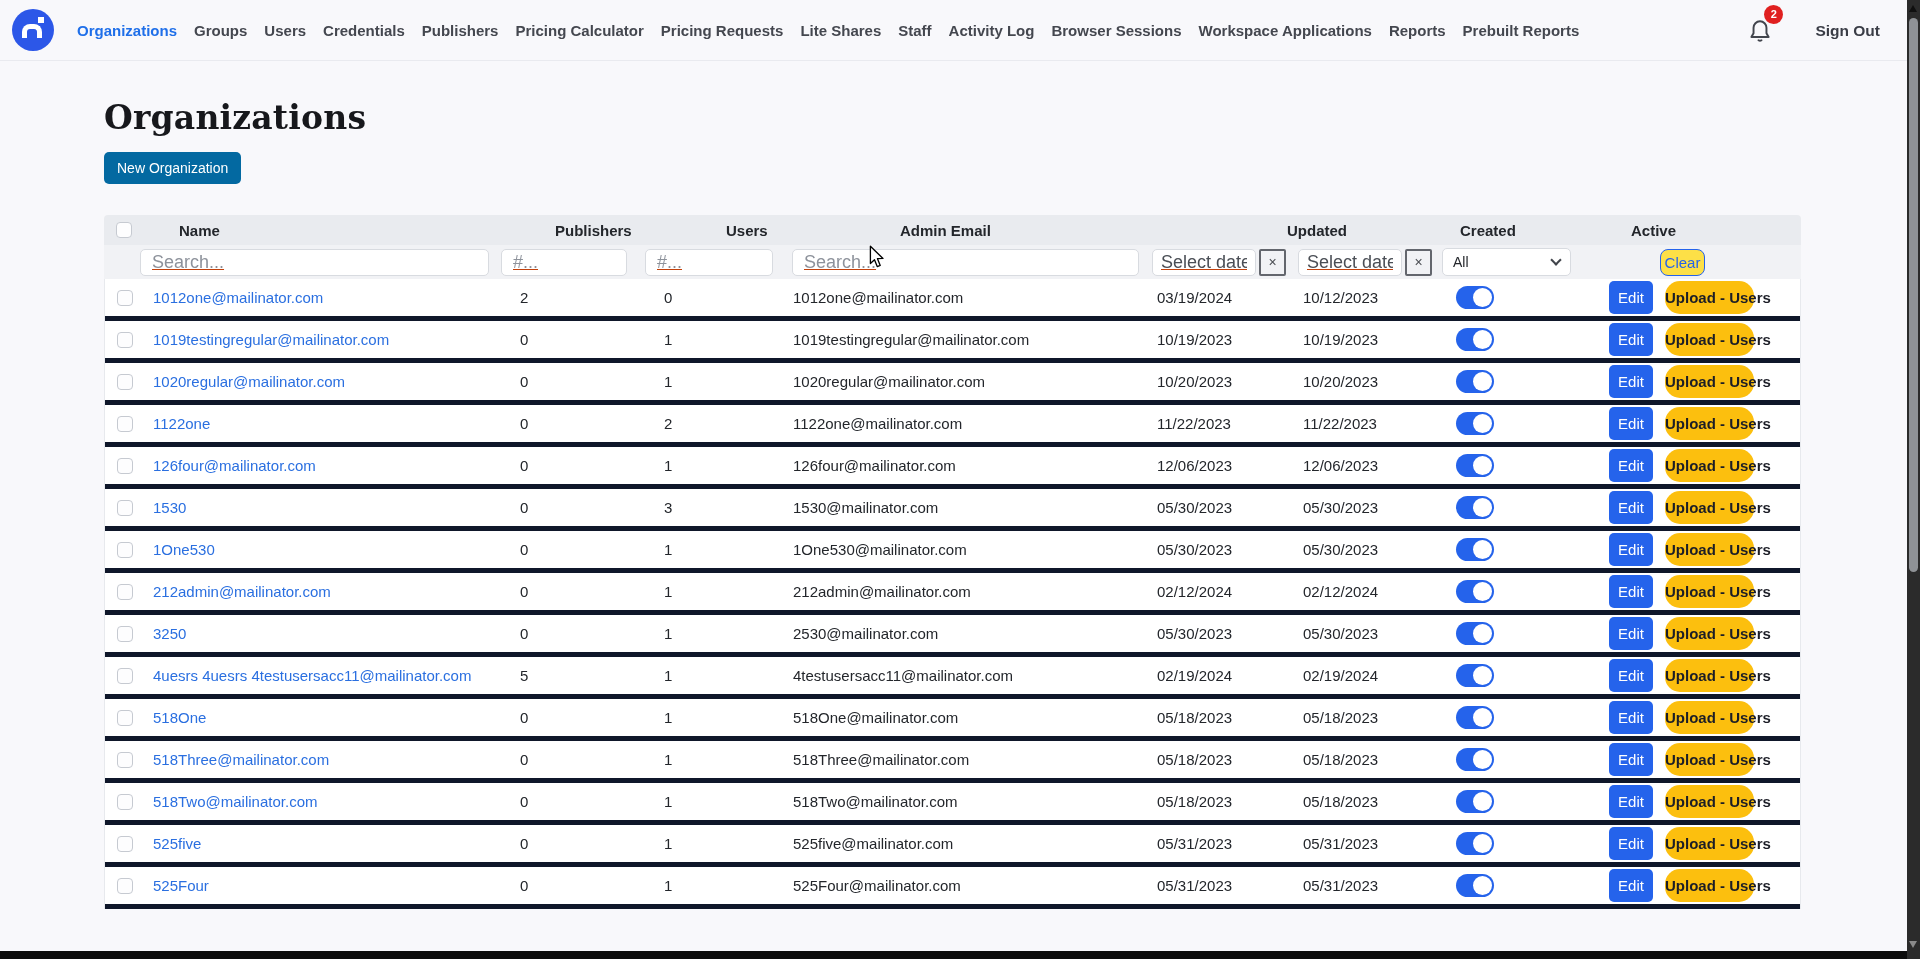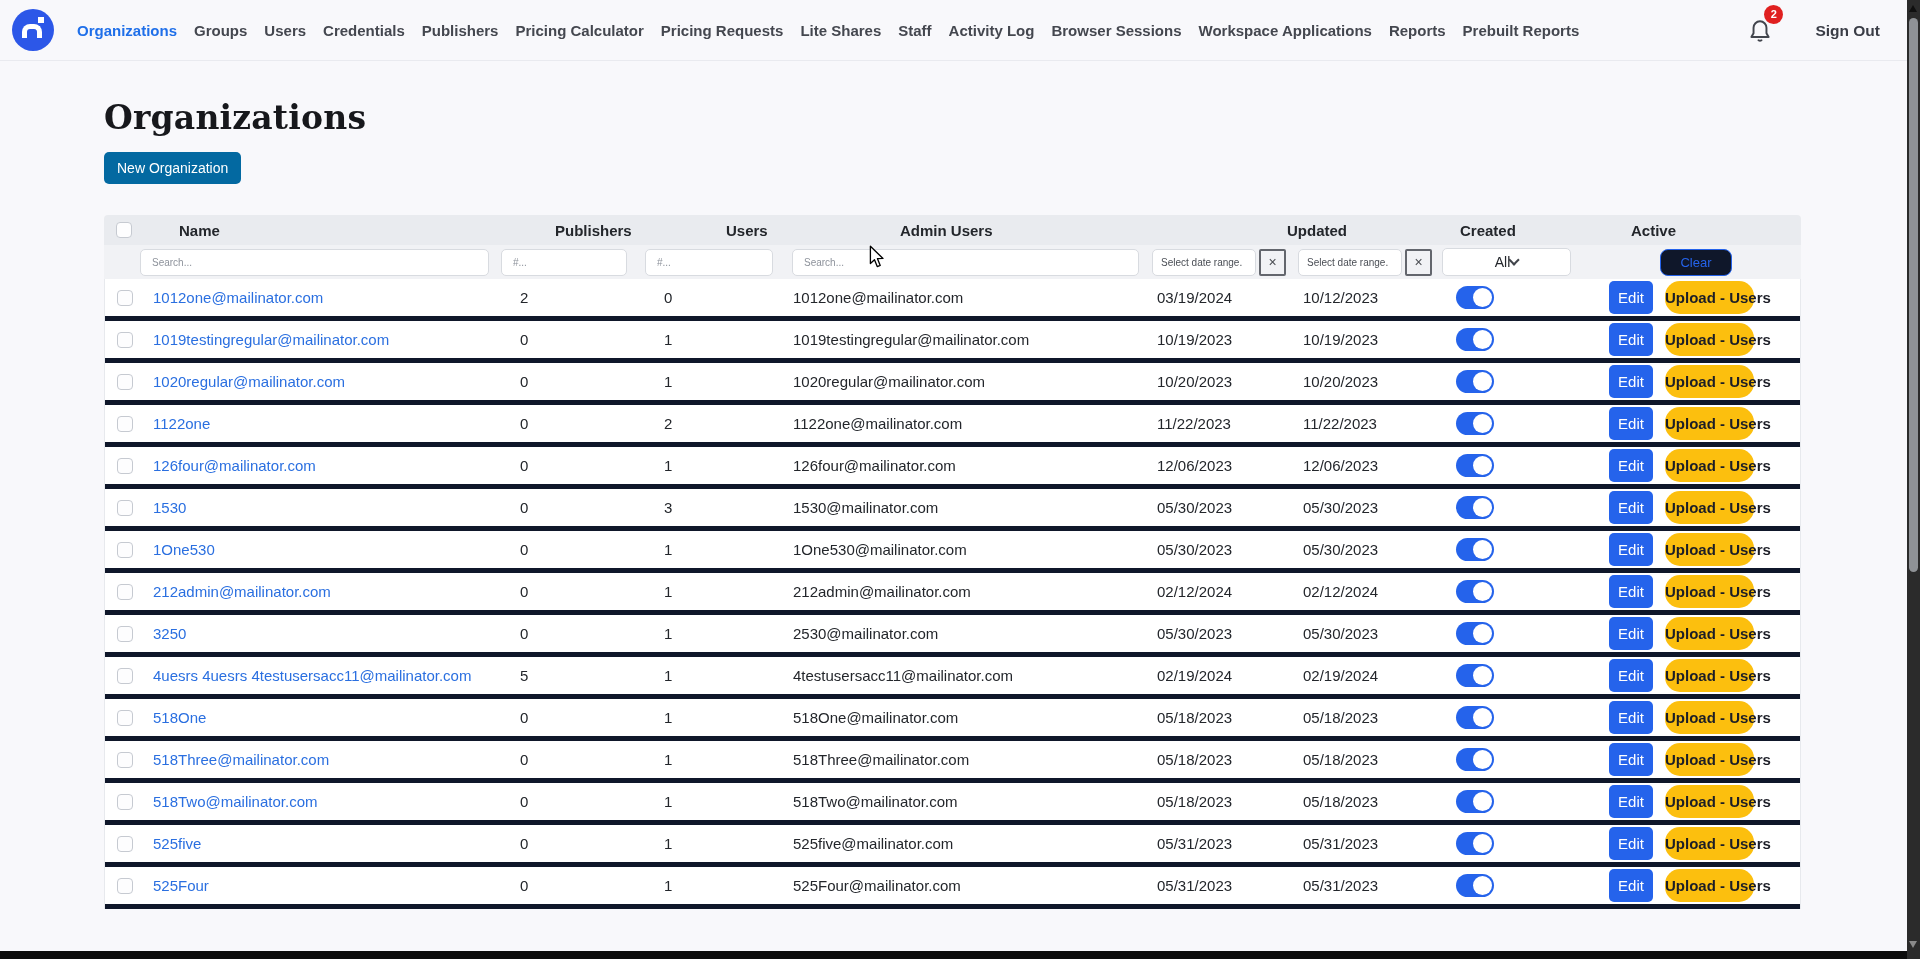--- a/index.html
+++ b/index.html
@@ -63,50 +63,50 @@
   }
   .thead {
     background:#e9ebef; height:30px;
     border-radius:4px 4px 0 0;
     font-size:15px; font-weight:600; color:#2673e8;gap:27px;
   }
   .thead .c-name { padding-left:4px; }
   .tfilter { background:#f1f2f5; height:34px; }
   input.flt {
     height:27px; border:1px solid #d8dbe0; border-radius:5px;
-    background:#fff; font-size:10px; font-family:inherit;
-    padding:0 11px; color:#737373; outline:none;
+    background:#fff; font-size:18px; font-family:inherit;
+    padding:0 11px; color:#c2410c; outline:none;text-decoration:underline;
   }
   input.flt::placeholder { color:#8d929b; opacity:1; }
   input.flt-date::placeholder { color:#4a4e55; }
   .f-name input { width:349px; margin-left:-8px; }
   .f-pub input  { width:126px; }
   .f-users input{ width:128px; }
   .f-admin input{ width:347px; }
   .date-wrap { display:flex; align-items:center; gap:3px; }
   .date-wrap input { width:104px; padding:0 8px; }
   .x-btn {
     width:27px; height:27px; border:2px solid #63666d; border-radius:2px;
     background:transparent; color:#4a4d52; font-size:14px; line-height:1;
     display:flex; align-items:center; justify-content:center; cursor:pointer;
     font-family:inherit;
   }
   .select-all {
     width:129px; height:28px; background:#fff; border:1px solid #d8dbe0; border-radius:5px;
-    display:flex; align-items:center; justify-content:center;
+    display:flex; align-items:center; justify-content:space-between;
     padding:4px 10px; font-size:14px; color:#23262b; cursor:pointer;
   }
   .chevron {
     width:8px; height:8px; border-right:2px solid #41444b; border-bottom:2px solid #41444b;
     transform:rotate(45deg); margin-top:-4px;
   }
   .clear-btn {
-    margin-left:52px; width:72px; height:27px;
-    background:#0f172a; border:1.5px solid #2563eb; border-radius:8px;
-    color:#2563eb; font-size:13px; font-family:inherit; cursor:pointer;
+    margin-left:52px; width:45px; height:27px;
+    background:#fde047; border:1.5px solid #2563eb; border-radius:8px;
+    color:#2563eb; font-size:15px; font-family:inherit; cursor:pointer;
   }
 
   .tbody { border-left:1px solid #e7e9ed; border-right:1px solid #e7e9ed; }
   .trow { background:#fff; height:42px; border-bottom:5px solid #0f172a; }
   .cell { font-size:15px; color:#23262b; overflow:hidden; white-space:nowrap; }
   .c-check { padding-left:12px; }
   .cbx {
     appearance:none; -webkit-appearance:none;
     width:16px; height:16px; border:1.5px solid #c6cad1; border-radius:4px;
     background:#fdfdfe; cursor:pointer; display:block;
@@ -199,21 +199,21 @@
 
   <div class="tbl">
 
     <div class="cols thead">
       <div class="cell c-check">
         <input type="checkbox" class="cbx" style="">
       </div>
       <div class="cell c-name">Name</div>
       <div class="cell">Publishers</div>
       <div class="cell">Users</div>
-      <div class="cell">Admin Users</div>
+      <div class="cell">Admin Email</div>
       <div class="cell">Updated</div>
       <div class="cell">Created</div>
       <div class="cell">Active</div>
       <div class="cell"></div>
     </div>
 
     <div class="cols tfilter">
       <div></div>
       <div class="f-name">
         <input class="flt" placeholder="Search..." style="">

